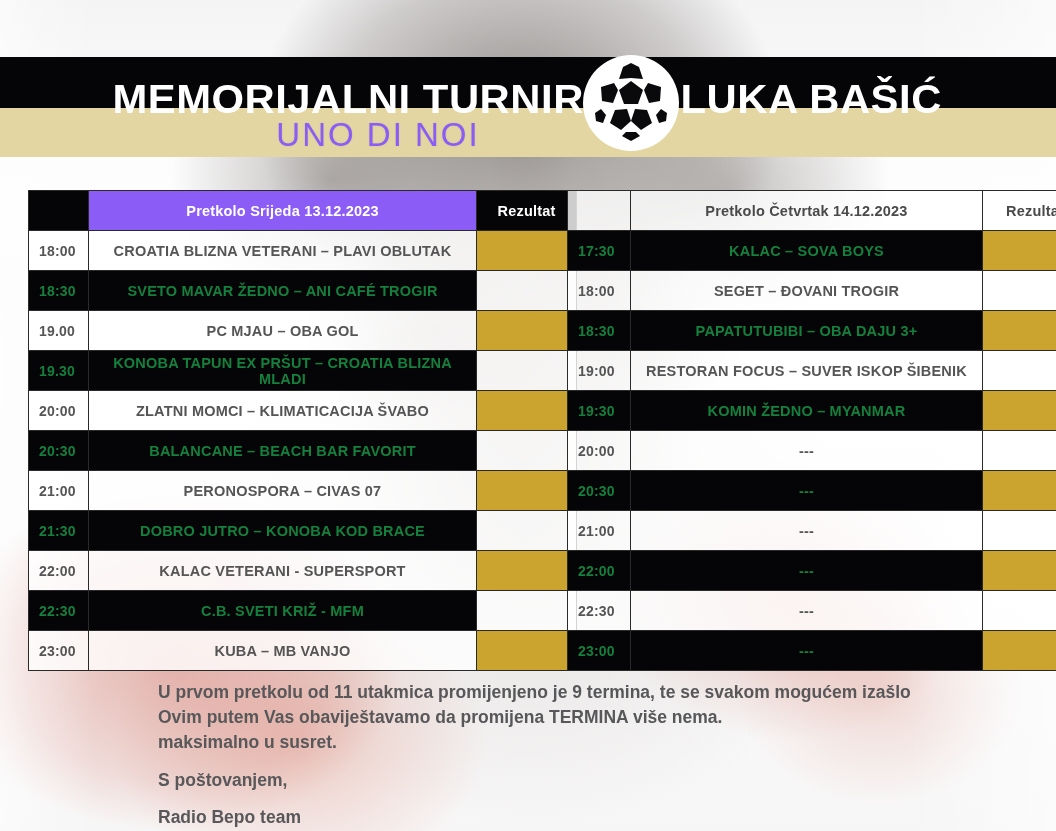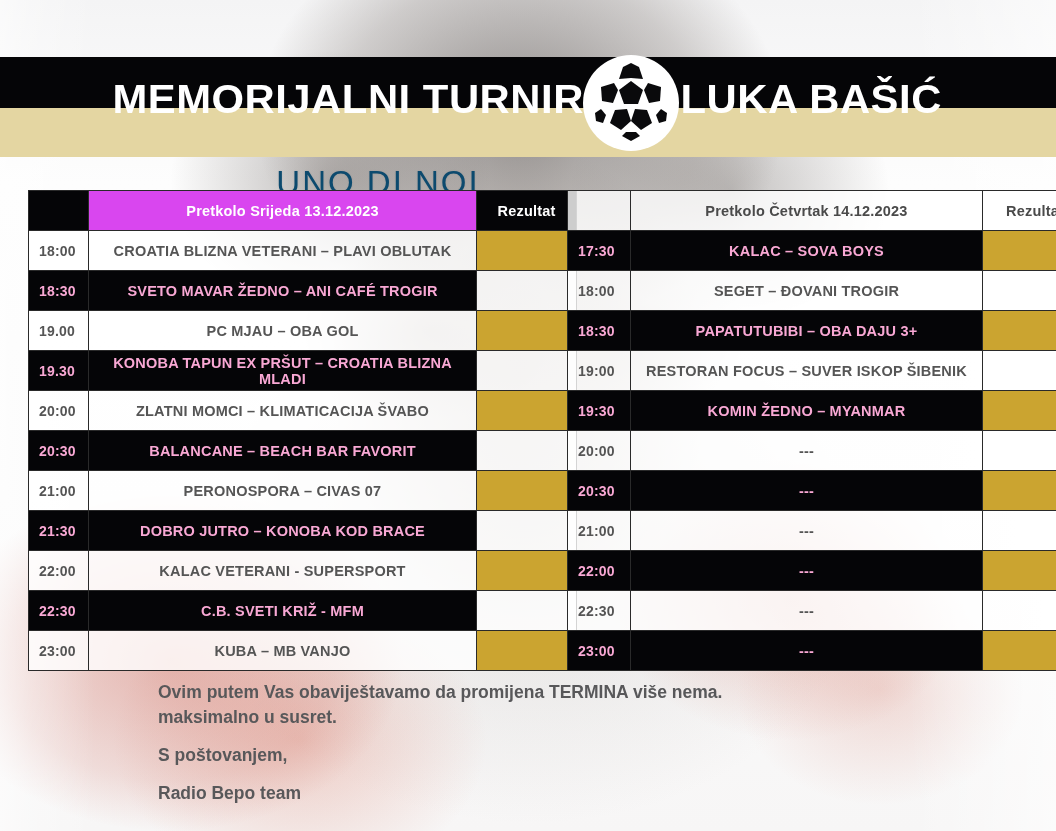--- a/index.html
+++ b/index.html
@@ -69,25 +69,24 @@
     white-space:nowrap;
     transform:scaleX(1.02);
   }
   #title-left{ text-align:right; }
   #title-right{ text-align:left; }
   #ball-wrap{ width:104px; display:flex; justify-content:center; margin-top:-26px; }
   #subtitle{
     position:absolute; left:0; top:116px; width:1056px;
     text-align:center;
     padding-right:300px;
-    font-size:33px; color:#0c4a6e; letter-spacing:2px;
+    font-size:33px; color:#8b5cf6; letter-spacing:2px;
     font-family:"Liberation Sans", sans-serif;
     text-shadow:0 0 2px rgba(0,0,0,0.10);
     pointer-events:none;
-    margin-top:48px;
   }
 
   
   #tables{ position:absolute; left:0; top:190px; width:1056px; z-index:3; }
 
   .schedule{
     position:absolute; top:0;
     border-collapse:collapse;
     table-layout:fixed;
   }
@@ -101,41 +100,41 @@
     font-size:14.5px;
     font-weight:bold;
     letter-spacing:0.2px;
     vertical-align:middle;
     font-family:"Liberation Sans", sans-serif;
   }
 
   
   .hd-blank{ background:#050507; border-color:#050507; }
   .hd-title{
-    background:#d946ef; color:#ffffff; text-align:center;
+    background:#8b5cf6; color:#ffffff; text-align:center;
     font-size:23px; font-weight:normal; letter-spacing:0px;
     border-color:#050507; height:42px;
   }
   .hd-title b{ font-weight:bold; }
   .hd-res{
     background:#050507; color:#ffffff; text-align:center;
     font-size:15px; font-weight:bold; border-color:#050507; height:42px;margin-top:48px;
   }
   
   .hd-blank.light{ background:rgba(255,255,255,0.80); border-color:#2a2a2a; }
   .hd-title.light{
     background:rgba(255,255,255,0.80); color:#4a4a4a; border-color:#2a2a2a;
   }
   .hd-res.light{
     background:rgba(255,255,255,0.82); color:#4a4a4a; border-color:#2a2a2a;
   }
 
   
   tr.row-light td{ background:rgba(255,255,255,0.80); color:#555555; }
-  tr.row-dark  td{ background:#050507; color:#f9a8d4; }
+  tr.row-dark  td{ background:#050507; color:#15803d; }
 
   td.c-time{ text-align:left; font-size:14px;margin-left:46px; }
   td.c-match{ text-align:center; }
   td.c-res{ padding:0; }
 
   td.c-res.gold{ background:#cba430 !important; }
   td.c-res.plain{ background:rgba(255,255,255,0.80) !important; }
 
   
   #table-left col.w-time{ width:60px; }
@@ -336,19 +335,20 @@
         <tr class="row-dark">
           <td class="c-time">23:00</td>
           <td class="c-match">---</td>
           <td class="c-res gold"></td>
         </tr>
       </tbody>
   </table>
 </div>
 
 <div id="note">
+  <div>U prvom pretkolu od 11 utakmica promijenjeno je 9 termina, te se svakom mogućem izašlo</div>
   <div>Ovim putem Vas obaviještavamo da promijena TERMINA više nema.</div>
   <div>maksimalno u susret.</div>
   <span class="gap"></span>
   <div>S poštovanjem,</div>
   <span class="gap"></span>
   <div>Radio Bepo team</div>
 </div>
 
 </body></html>

